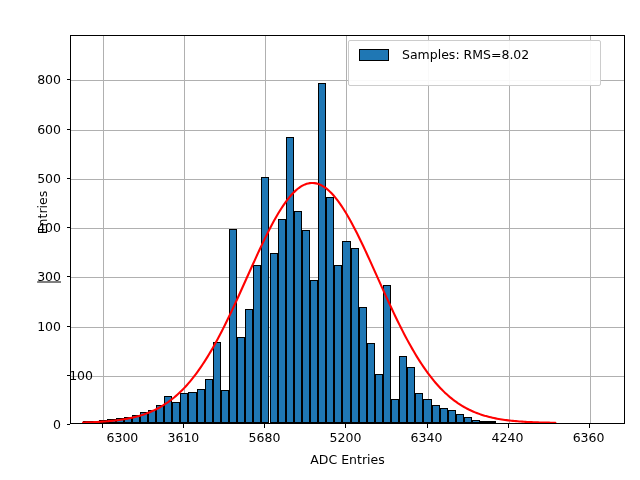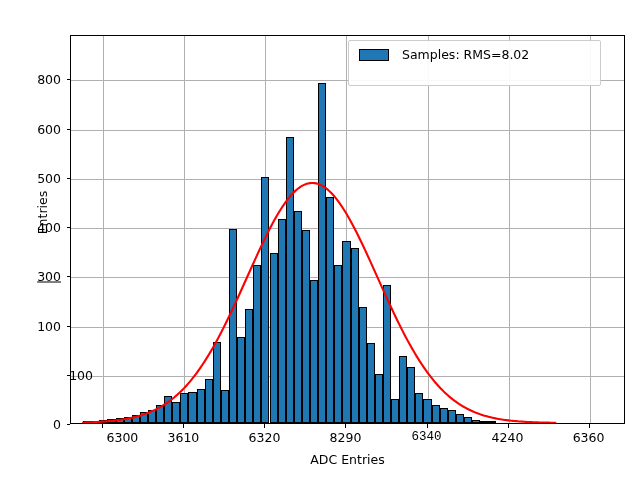--- a/index.html
+++ b/index.html
@@ -180,25 +180,25 @@
       <path id="fit-path" fill="none" stroke="#ff0000" stroke-width="2.1" stroke-linejoin="round" stroke-linecap="round" vector-effect="non-scaling-stroke" d="M12.15,388.49L13.73,388.45L15.31,388.40L16.89,388.35L18.47,388.29L20.05,388.23L21.63,388.17L23.21,388.10L24.79,388.02L26.37,387.94L27.95,387.85L29.53,387.76L31.11,387.66L32.69,387.55L34.27,387.43L35.85,387.31L37.43,387.18L39.01,387.03L40.59,386.88L42.17,386.72L43.75,386.55L45.33,386.36L46.91,386.16L48.49,385.95L50.07,385.73L51.65,385.49L53.23,385.24L54.81,384.97L56.39,384.68L57.97,384.37L59.55,384.05L61.13,383.71L62.71,383.34L64.29,382.96L65.87,382.55L67.45,382.12L69.03,381.67L70.61,381.19L72.19,380.68L73.77,380.14L75.35,379.58L76.93,378.98L78.51,378.36L80.09,377.70L81.67,377.01L83.25,376.28L84.83,375.52L86.41,374.72L87.99,373.88L89.57,373.00L91.15,372.08L92.73,371.12L94.31,370.11L95.89,369.06L97.47,367.97L99.05,366.82L100.63,365.63L102.21,364.38L103.79,363.09L105.37,361.74L106.95,360.34L108.53,358.89L110.11,357.38L111.69,355.81L113.27,354.19L114.85,352.50L116.43,350.76L118.01,348.96L119.59,347.10L121.17,345.18L122.75,343.19L124.33,341.15L125.91,339.04L127.49,336.87L129.07,334.64L130.65,332.34L132.23,329.98L133.81,327.56L135.39,325.08L136.97,322.54L138.55,319.93L140.13,317.26L141.71,314.54L143.29,311.75L144.87,308.91L146.45,306.02L148.03,303.06L149.61,300.06L151.19,297.00L152.77,293.89L154.35,290.74L155.93,287.54L157.51,284.29L159.09,281.01L160.67,277.69L162.25,274.33L163.83,270.94L165.41,267.52L166.99,264.07L168.57,260.60L170.15,257.11L171.73,253.61L173.31,250.09L174.89,246.57L176.47,243.04L178.05,239.51L179.63,235.98L181.21,232.46L182.79,228.96L184.37,225.47L185.95,222.00L187.53,218.55L189.11,215.14L190.69,211.76L192.26,208.42L193.84,205.13L195.42,201.89L197.00,198.69L198.58,195.56L200.16,192.49L201.74,189.49L203.32,186.56L204.90,183.70L206.48,180.93L208.06,178.24L209.64,175.64L211.22,173.13L212.80,170.73L214.38,168.42L215.96,166.22L217.54,164.13L219.12,162.15L220.70,160.28L222.28,158.54L223.86,156.92L225.44,155.42L227.02,154.05L228.60,152.81L230.18,151.70L231.76,150.72L233.34,149.88L234.92,149.17L236.50,148.61L238.08,148.18L239.66,147.89L241.24,147.74L242.82,147.74L244.40,147.87L245.98,148.14L247.56,148.55L249.14,149.11L250.72,149.80L252.30,150.62L253.88,151.58L255.46,152.68L257.04,153.91L258.62,155.26L260.20,156.75L261.78,158.36L263.36,160.09L264.94,161.94L266.52,163.91L268.10,165.99L269.68,168.18L271.26,170.47L272.84,172.87L274.42,175.36L276.00,177.95L277.58,180.63L279.16,183.40L280.74,186.24L282.32,189.17L283.90,192.16L285.48,195.23L287.06,198.35L288.64,201.54L290.22,204.78L291.80,208.07L293.38,211.40L294.96,214.78L296.54,218.18L298.12,221.62L299.70,225.09L301.28,228.58L302.86,232.08L304.44,235.60L306.02,239.13L307.60,242.66L309.18,246.19L310.76,249.71L312.34,253.23L313.92,256.74L315.50,260.23L317.08,263.70L318.66,267.15L320.24,270.57L321.82,273.97L323.40,277.33L324.98,280.65L326.56,283.94L328.14,287.19L329.72,290.40L331.30,293.56L332.88,296.67L334.46,299.73L336.04,302.74L337.62,305.70L339.20,308.60L340.78,311.45L342.36,314.24L343.94,316.97L345.52,319.65L347.10,322.26L348.68,324.81L350.26,327.30L351.84,329.73L353.42,332.09L355.00,334.39L356.58,336.63L358.16,338.81L359.74,340.93L361.32,342.98L362.90,344.97L364.48,346.90L366.06,348.76L367.64,350.57L369.22,352.32L370.80,354.01L372.38,355.64L373.96,357.21L375.54,358.73L377.12,360.19L378.70,361.59L380.28,362.95L381.86,364.25L383.44,365.50L385.02,366.69L386.60,367.84L388.18,368.95L389.76,370.00L391.34,371.01L392.92,371.98L394.50,372.91L396.08,373.79L397.66,374.63L399.24,375.44L400.82,376.20L402.40,376.93L403.98,377.63L405.56,378.29L407.14,378.92L408.71,379.52L410.29,380.08L411.87,380.62L413.45,381.13L415.03,381.62L416.61,382.07L418.19,382.51L419.77,382.92L421.35,383.30L422.93,383.67L424.51,384.01L426.09,384.34L427.67,384.65L429.25,384.94L430.83,385.21L432.41,385.46L433.99,385.70L435.57,385.93L437.15,386.14L438.73,386.34L440.31,386.53L441.89,386.70L443.47,386.87L445.05,387.02L446.63,387.16L448.21,387.30L449.79,387.42L451.37,387.54L452.95,387.65L454.53,387.75L456.11,387.84L457.69,387.93L459.27,388.01L460.85,388.09L462.43,388.16L464.01,388.23L465.59,388.29L467.17,388.34L468.75,388.40L470.33,388.44L471.91,388.49L473.49,388.53L475.07,388.57L476.65,388.60L478.23,388.64L479.81,388.67L481.39,388.70L482.97,388.72L484.55,388.75L486.13,388.77"></path>
     </svg>
   </div>
 
   <div id="ticks-layer">
       <div class="xtick-mark" style="left: 102.41px; top: 424px;"></div>
       <div class="xtick-label" style="left: 102.41px; top: 430px; margin-left: 20px;">6300</div>
       <div class="xtick-mark" style="left: 183.43px; top: 424px;"></div>
       <div class="xtick-label" style="left: 183.43px; top: 430px;">3610</div>
       <div class="xtick-mark" style="left: 264.45px; top: 424px;"></div>
-      <div class="xtick-label" style="left: 264.45px; top: 430px;">6320</div>
+      <div class="xtick-label" style="left: 264.45px; top: 430px;">5680</div>
       <div class="xtick-mark" style="left: 345.47px; top: 424px;"></div>
-      <div class="xtick-label" style="left: 345.47px; top: 430px;">8290</div>
+      <div class="xtick-label" style="left: 345.47px; top: 430px;">5200</div>
       <div class="xtick-mark" style="left: 426.5px; top: 424px;"></div>
-      <div class="xtick-label" style="left: 426.5px; top: 430px; font-family: Liberation Mono, monospace;">6340</div>
+      <div class="xtick-label" style="left: 426.5px; top: 430px;">6340</div>
       <div class="xtick-mark" style="left: 507.52px; top: 424px;"></div>
       <div class="xtick-label" style="left: 507.52px; top: 430px;">4240</div>
       <div class="xtick-mark" style="left: 588.54px; top: 424px;"></div>
       <div class="xtick-label" style="left: 588.54px; top: 430px;">6360</div>
       <div class="ytick-mark" style="top: 424px; left: 66.5px;"></div>
       <div class="ytick-label" style="top: 424px; left: 0px; width: 61px;">0</div>
       <div class="ytick-mark" style="top: 374.76px; left: 66.5px;"></div>
       <div class="ytick-label" style="top: 374.76px; left: 0px; width: 61px; padding-left: 32px;">100</div>
       <div class="ytick-mark" style="top: 325.52px; left: 66.5px;"></div>
       <div class="ytick-label" style="top: 325.52px; left: 0px; width: 61px;">100</div>

